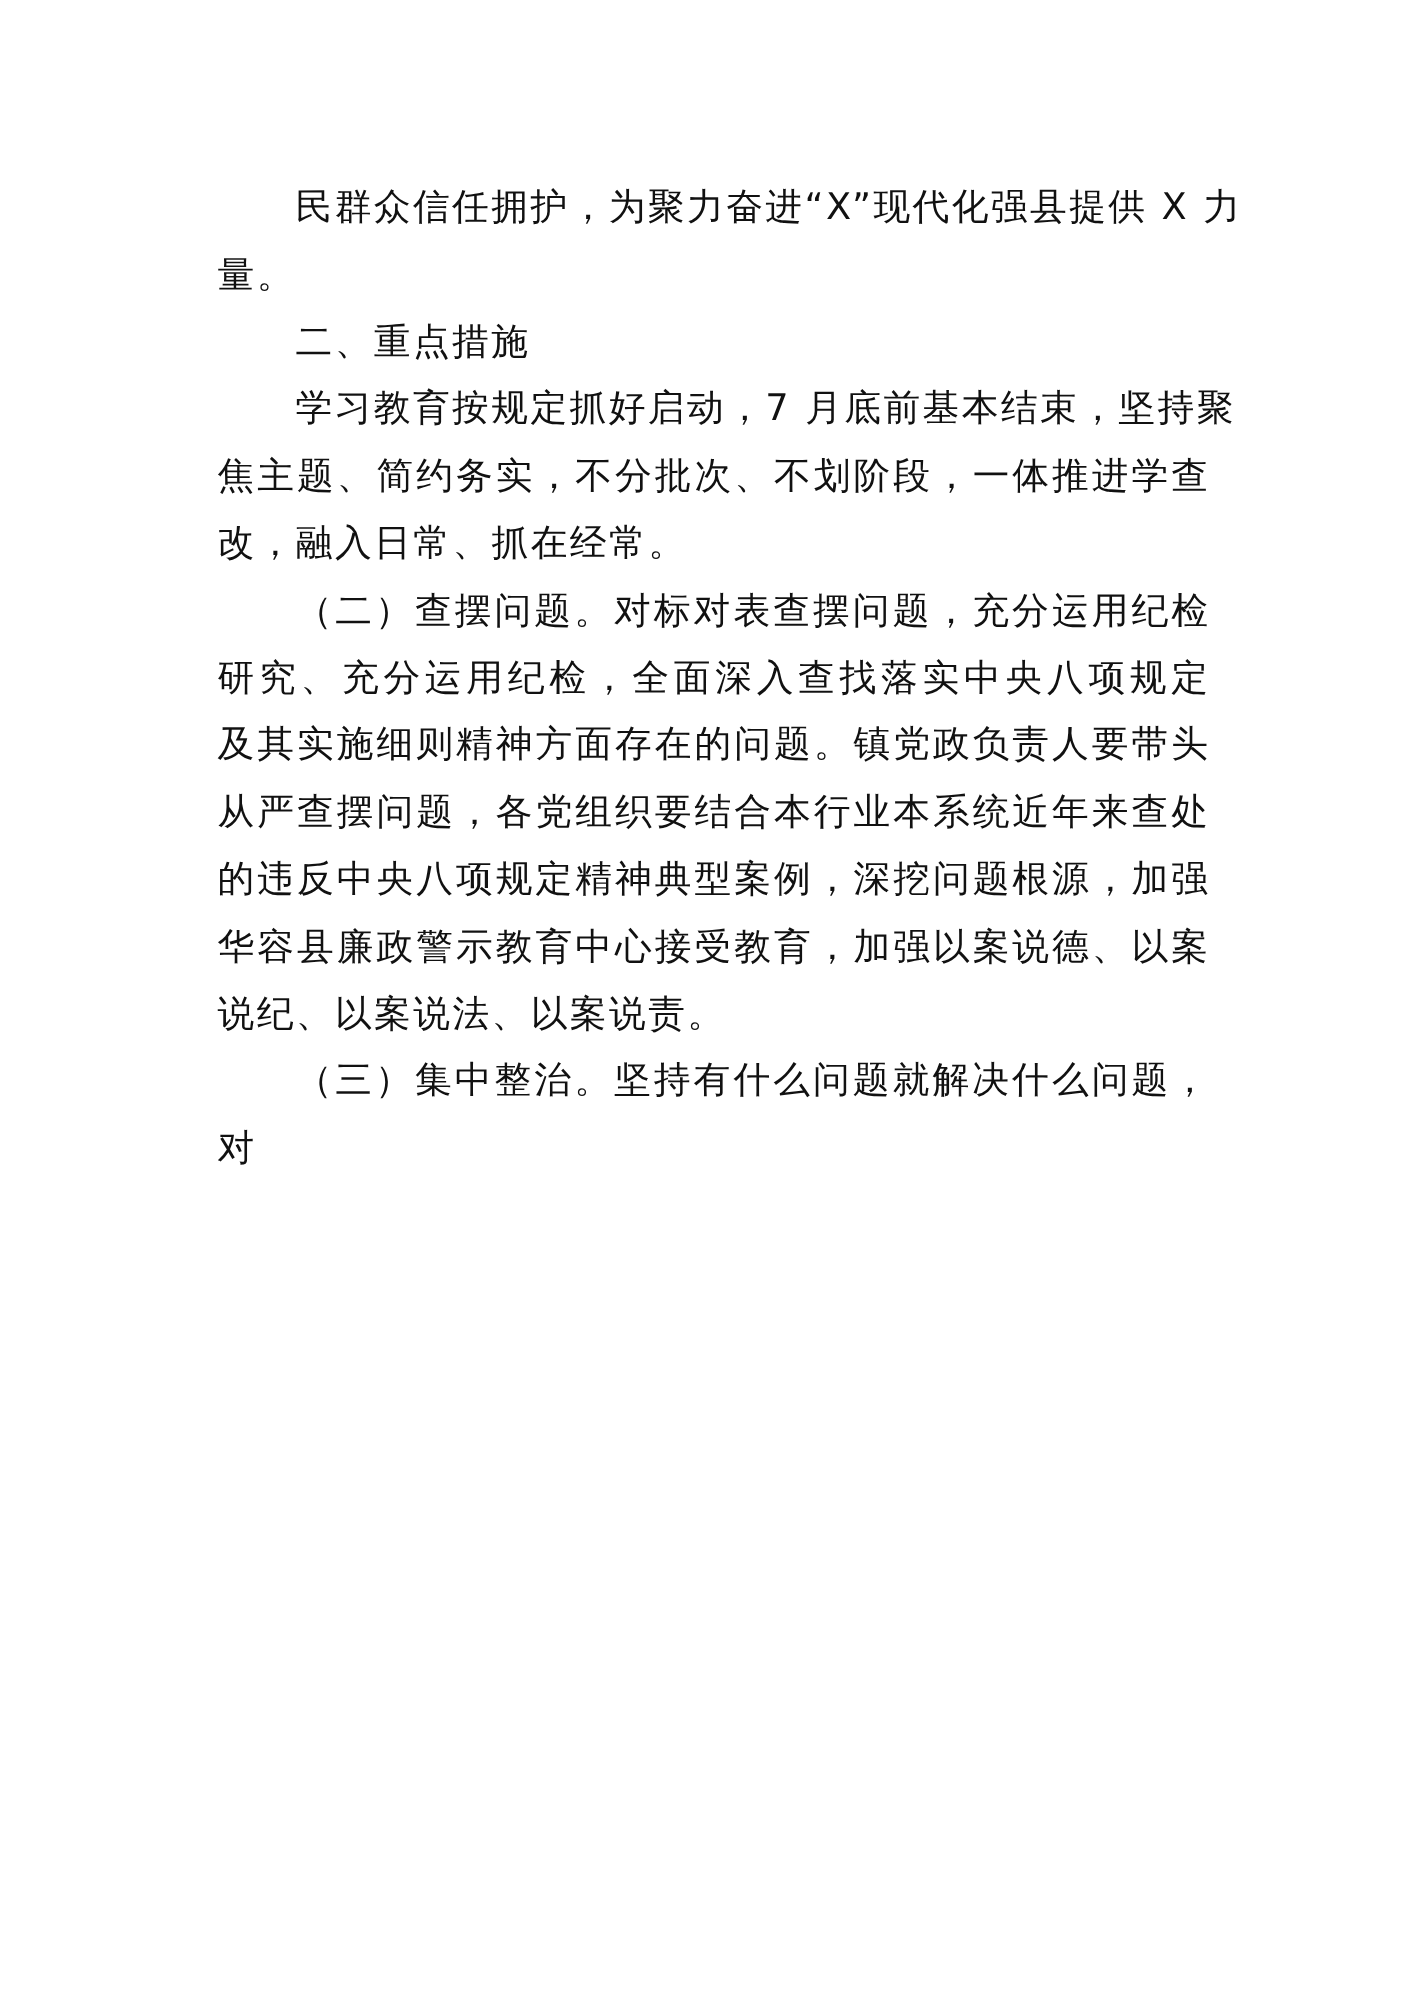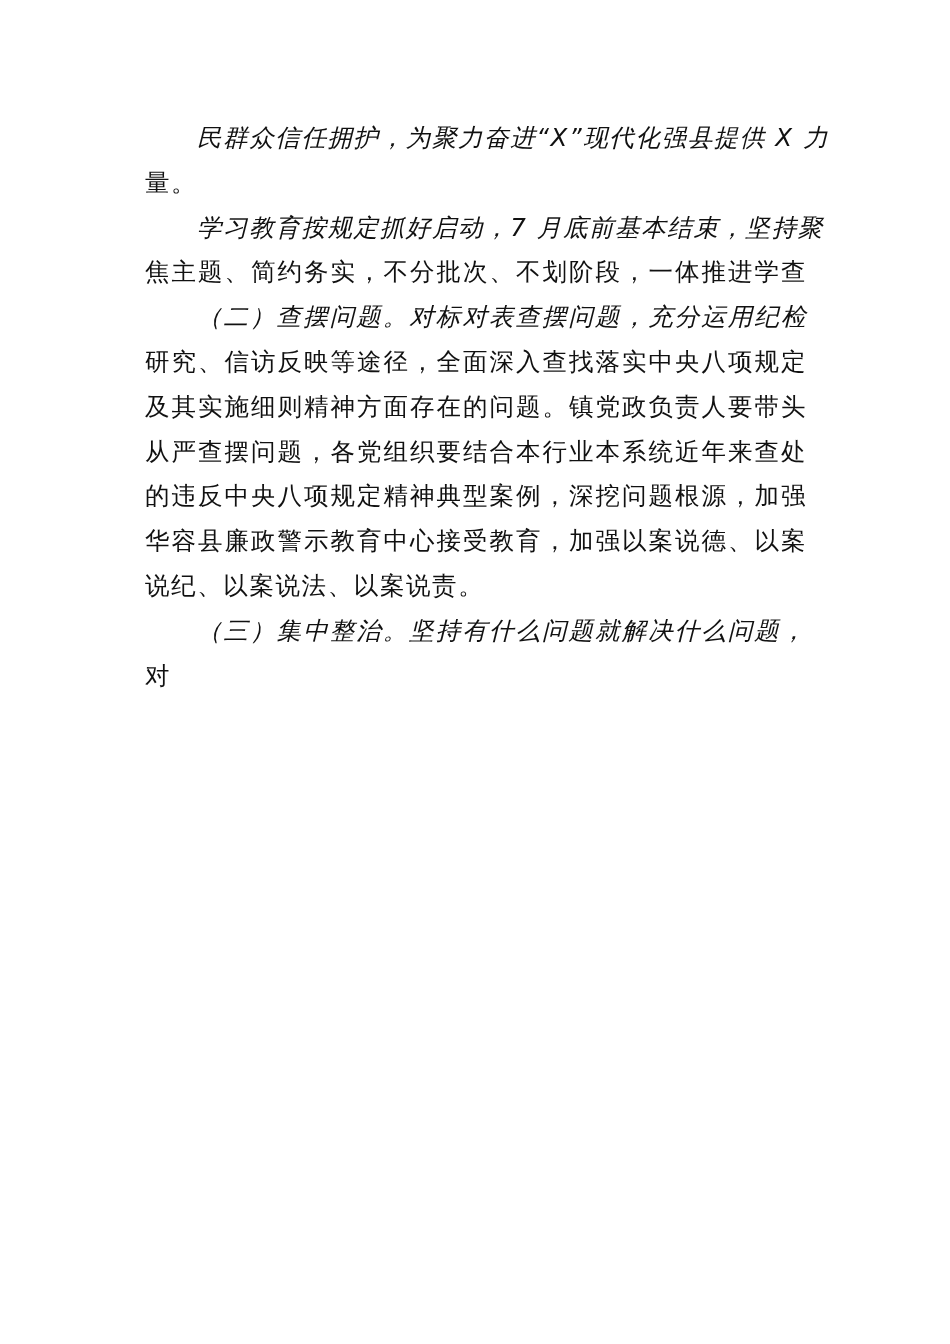--- a/index.html
+++ b/index.html
@@ -39,43 +39,46 @@
       display: block;
       white-space: nowrap;
       text-align: justify;
       text-align-last: justify;
     }
     .line.last {
       text-align-last: left;
     }
     .line.indent {
       padding-left: 52px;
-      font-style: italic;
     }
   </style>
 </head>
 <body>
 
 <div class="page">
 
   <p class="para no-indent">
     <span class="line indent">民群众信任拥护，为聚力奋进“X”现代化强县提供 X 力</span>
     <span class="line last">量。</span>
   </p>
 
+  <p class="para no-indent">
+    <span class="line indent last">二、重点措施</span>
+  </p>
 
   <p class="para no-indent">
     <span class="line indent">学习教育按规定抓好启动，7 月底前基本结束，坚持聚</span>
     <span class="line">焦主题、简约务实，不分批次、不划阶段，一体推进学查</span>
+    <span class="line last">改，融入日常、抓在经常。</span>
   </p>
 
 
   <p class="para no-indent">
     <span class="line indent">（二）查摆问题。对标对表查摆问题，充分运用纪检</span>
-    <span class="line">研究、信访反映等途径，全面深入查找落实中央八项规定</span>
+    <span class="line">研究、充分运用纪检，全面深入查找落实中央八项规定</span>
     <span class="line">及其实施细则精神方面存在的问题。镇党政负责人要带头</span>
     <span class="line">从严查摆问题，各党组织要结合本行业本系统近年来查处</span>
     <span class="line">的违反中央八项规定精神典型案例，深挖问题根源，加强</span>
     <span class="line">华容县廉政警示教育中心接受教育，加强以案说德、以案</span>
     <span class="line last">说纪、以案说法、以案说责。</span>
   </p>
 
   <p class="para no-indent">
     <span class="line indent">（三）集中整治。坚持有什么问题就解决什么问题，</span>
     <span class="line last">对</span>

